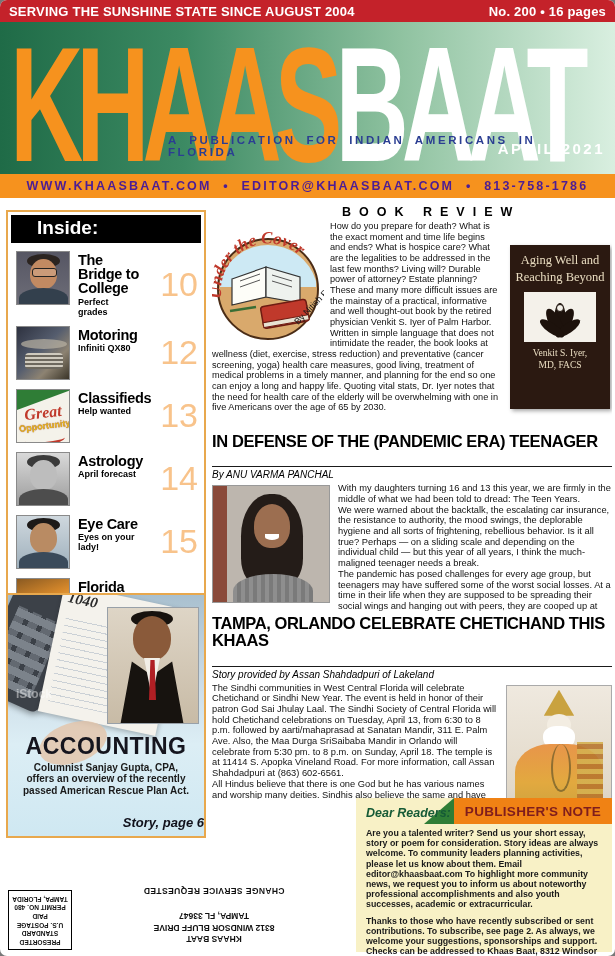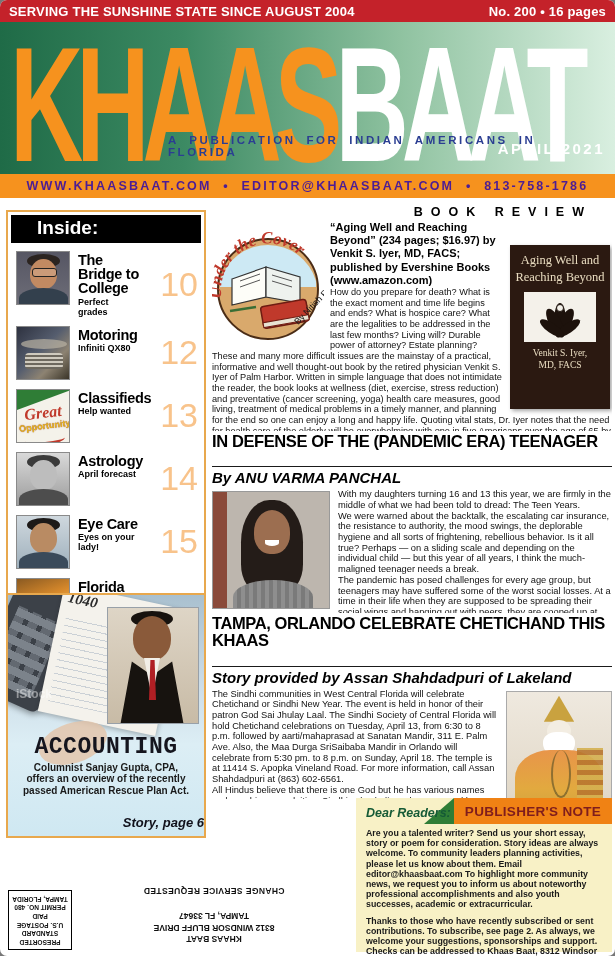--- a/index.html
+++ b/index.html
@@ -79,53 +79,53 @@
   .acct-hand{position:absolute;left:30px;top:128px;width:70px;height:40px;border-radius:50%;background:#e3c3a8;opacity:.8;transform:rotate(-18deg);}
   .acct-portrait{position:absolute;right:5px;top:12px;width:90px;height:115px;border:1px solid #98a0a8;
              background:linear-gradient(180deg,#ded5c6,#c8bba6);overflow:hidden;}
   .acct-portrait .head{position:absolute;left:25px;top:8px;width:38px;height:44px;border-radius:50% 50% 46% 46%;background:#8a5a3a;}
   .acct-portrait .hair{position:absolute;left:23px;top:3px;width:42px;height:16px;border-radius:50%;background:#17120e;}
   .acct-portrait .suit{position:absolute;left:2px;top:48px;width:84px;height:70px;background:#17130f;
              clip-path:polygon(12% 100%,26% 8%,50% 28%,74% 8%,88% 100%);}
   .acct-portrait .shirt{position:absolute;left:36px;top:50px;width:16px;height:40px;background:#f2efe8;clip-path:polygon(0 0,100% 0,50% 100%);}
   .acct-portrait .tie{position:absolute;left:41px;top:52px;width:7px;height:40px;background:#b01f24;clip-path:polygon(20% 0,80% 0,100% 100%,0 100%);}
   .acct-text{position:absolute;left:0;bottom:6px;width:100%;text-align:center;}
-  .acct-title{font-weight:800;font-size:23px;letter-spacing:0.5px;color:#15151e;font-family:Liberation Mono, monospace;}
+  .acct-title{font-weight:800;font-size:23px;letter-spacing:0.5px;color:#15151e;}
   .acct-body{font-weight:bold;font-size:10px;line-height:1.18;color:#1a1a1a;padding:2px 12px 0;}
   .acct-link{font-weight:bold;font-style:italic;font-size:13px;color:#10101a;margin-top:18px;text-align:right;}
 
   
   .postage-box{position:absolute;left:8px;top:890px;width:64px;height:60px;border:1.5px solid #000;
                transform:rotate(180deg);display:flex;align-items:center;justify-content:center;
                font-size:6.6px;font-weight:bold;text-align:center;line-height:1.3;white-space:pre-line;box-sizing:border-box;}
   .service-line{position:absolute;left:128px;top:886px;width:172px;transform:rotate(180deg);
                 font-size:8.5px;font-weight:bold;text-align:center;letter-spacing:.4px;}
   .address-block{position:absolute;left:128px;top:910px;width:172px;transform:rotate(180deg);
                 font-size:8.5px;font-weight:bold;text-align:center;line-height:1.35;white-space:pre-line;}
 
   
   .content{position:absolute;left:212px;top:205px;width:400px;height:594px;}
   .section{position:absolute;left:0;width:400px;overflow:hidden;}
   .sec-review{top:0;height:226px;}
   .sec-teen{top:226px;height:182px;}
   .sec-chet{top:408px;height:186px;}
 
-  .br-label{margin:0 20px 2px 130px;text-align:right;font-weight:bold;font-size:12.5px;letter-spacing:8px;color:#000;}
+  .br-label{margin:0 20px 2px 130px;text-align:left;font-weight:bold;font-size:12.5px;letter-spacing:8px;color:#000;}
   .utc-logo{float:left;width:112px;height:122px;margin:0 6px 2px 0;}
   .book-cover{float:right;width:100px;height:164px;margin:24px 2px 2px 8px;background:#2b1911;
               box-shadow:2px 2px 4px rgba(0,0,0,.35);padding:7px 5px;box-sizing:border-box;text-align:center;}
   .cover-title{font-family:"Liberation Serif",serif;color:#e9dcc0;font-size:12.5px;line-height:1.35;}
   .cover-art{width:72px;height:50px;background:#f4f1ea;margin:6px auto 5px;}
   .cover-author{font-family:"Liberation Serif",serif;color:#e9dcc0;font-size:9.5px;line-height:1.3;}
   .review-lead{margin:0;font-weight:bold;font-size:11px;line-height:1.2;color:#000;}
   .body-text{margin:0;font-size:9.2px;line-height:1.16;color:#111;}
 
   .headline{font-weight:800;font-size:16.5px;letter-spacing:-0.4px;color:#000;line-height:1.05;
             border-bottom:1.5px solid #1a1a1a;padding-bottom:16px;margin:2px 0 2px;}
-  .byline{font-weight:bold;font-style:italic;font-size:15px;color:#000;margin:1px 0 3px;}
+  .byline{font-weight:normal;font-style:italic;font-size:10px;color:#000;margin:1px 0 3px;}
   .art-body{margin:0;font-size:9.3px;line-height:1.15;color:#111;}
   .art-body + .art-body{margin-top:0;}
 
   .teen-photo{float:left;width:118px;height:118px;margin:2px 8px 2px 0;border:1px solid #999;position:relative;
               background:linear-gradient(90deg,#8a4a3a 0 14px,#bdb6ae 14px),#bdb6ae;overflow:hidden;box-sizing:border-box;}
   .teen-photo .hair{position:absolute;left:28px;top:8px;width:62px;height:92px;border-radius:46% 46% 30% 30%;background:#241c18;}
   .teen-photo .face{position:absolute;left:41px;top:18px;width:36px;height:44px;border-radius:50% 50% 44% 44%;background:#9c6e50;}
   .teen-photo .smile{position:absolute;left:52px;top:48px;width:14px;height:6px;border-radius:0 0 50% 50%;background:#fff;}
   .teen-photo .sweater{position:absolute;left:20px;bottom:-6px;width:80px;height:34px;border-radius:50% 50% 0 0;
               background:repeating-linear-gradient(90deg,#8e8e8e 0 4px,#7a7a7a 4px 8px);}
@@ -324,21 +324,20 @@
             <rect x="50" y="98" width="46" height="5" fill="#e8e2d2" stroke="#6e1c12" stroke-width="1"></rect>
           </g>
           <path d="M18 90 L44 86" stroke="#3a6e35" stroke-width="2.5"></path>
           <text font-size="17" font-weight="bold" font-style="italic" fill="#c0392b" font-family="Liberation Serif, serif">
             <textPath href="#arcPath" startOffset="5%">Under the Cover</textPath>
           </text>
           <text x="86" y="104" font-size="9" fill="#1a1a1a" transform="rotate(-46 86 104)" font-family="Liberation Sans, sans-serif">By Nitish Rele</text>
         </svg>
       </div>
 
-      <p class="review-lead">“Aging Well and Reaching Beyond” (234 pages; $16.97) by Venkit S. Iyer, MD, FACS; published by Evershine Books (www.amazon.com)</p>
       <p class="body-text">How do you prepare for death? What is the exact moment and time life begins and ends? What is hospice care? What are the legalities to be addressed in the last few months? Living will? Durable power of attorney? Estate planning? These and many more difficult issues are the mainstay of a practical, informative and well thought-out book by the retired physician Venkit S. Iyer of Palm Harbor. Written in simple language that does not intimidate the reader, the book looks at wellness (diet, exercise, stress reduction) and preventative (cancer screening, yoga) health care measures, good living, treatment of medical problems in a timely manner, and planning for the end so one can enjoy a long and happy life. Quoting vital stats, Dr. Iyer notes that the need for health care of the elderly will be overwhelming with one in five Americans over the age of 65 by 2030.</p>
 
     </div>
 
     <div class="section sec-teen">
       <h2 class="headline">IN DEFENSE OF THE (PANDEMIC ERA) TEENAGER</h2>
       <div class="byline">By ANU VARMA PANCHAL</div>
       <div class="teen-photo">
         <div class="hair"></div>
         <div class="face"></div>

